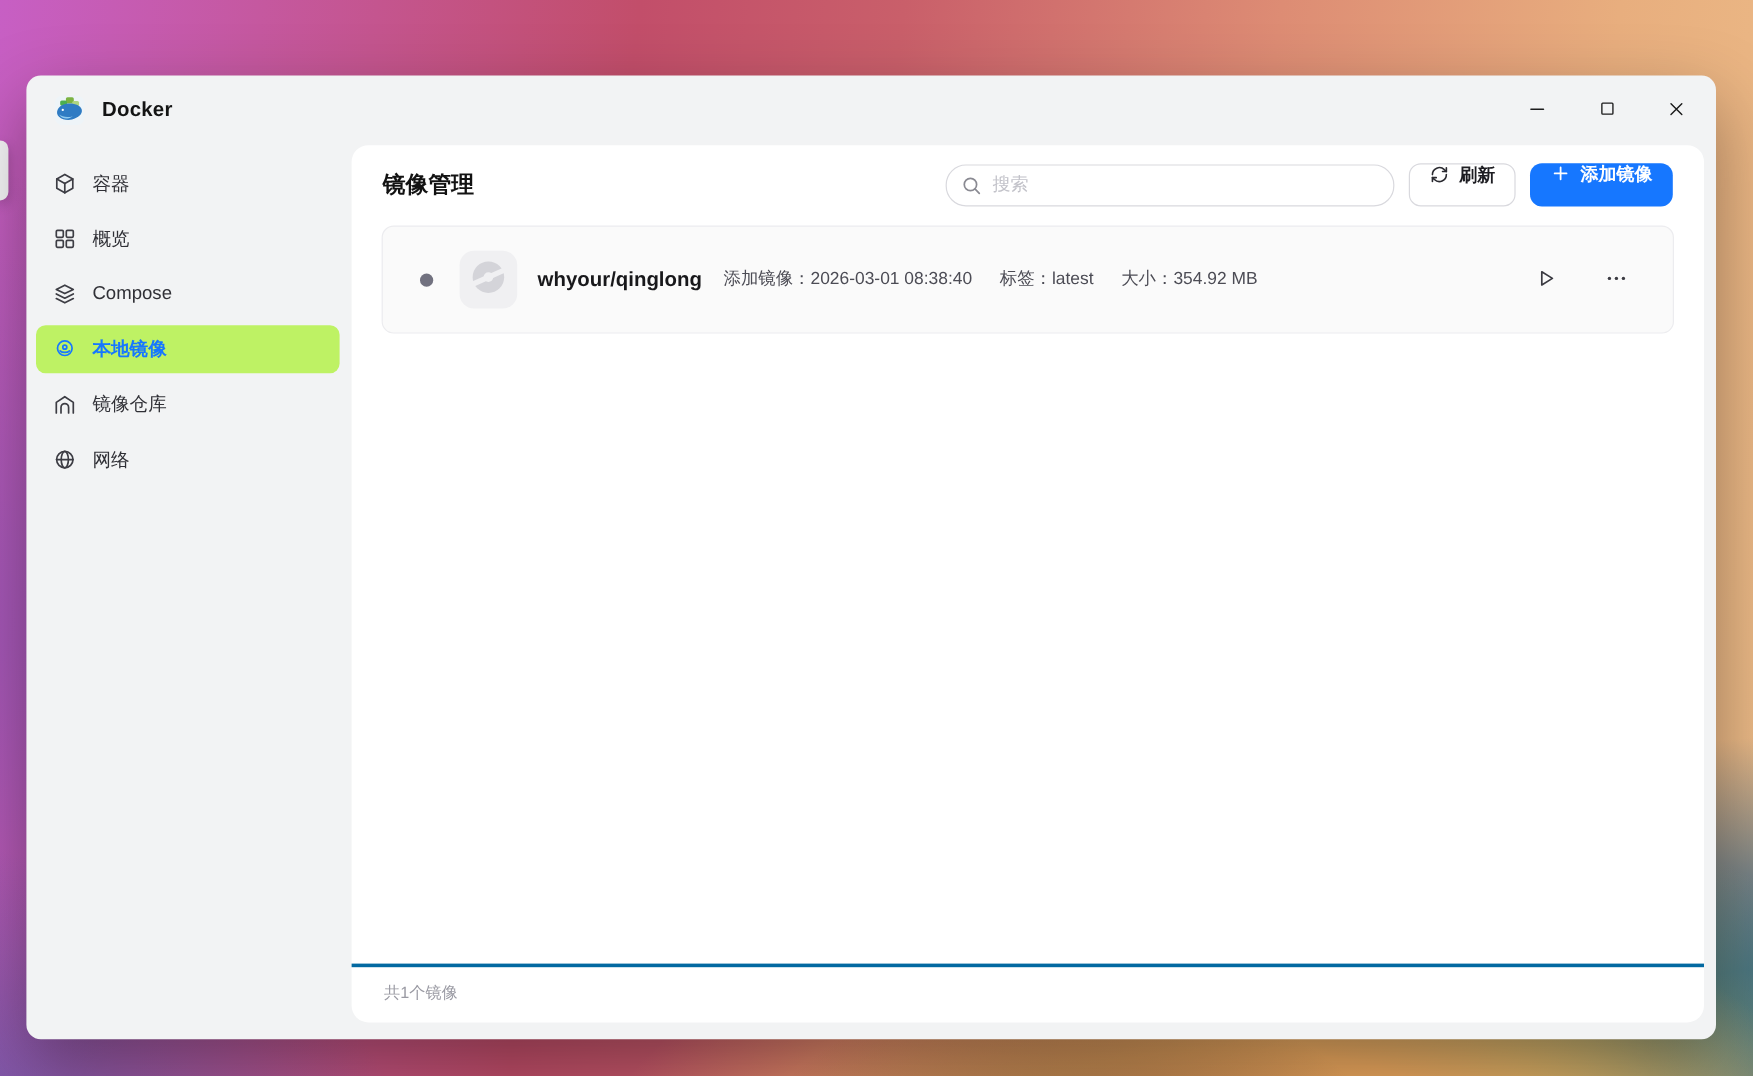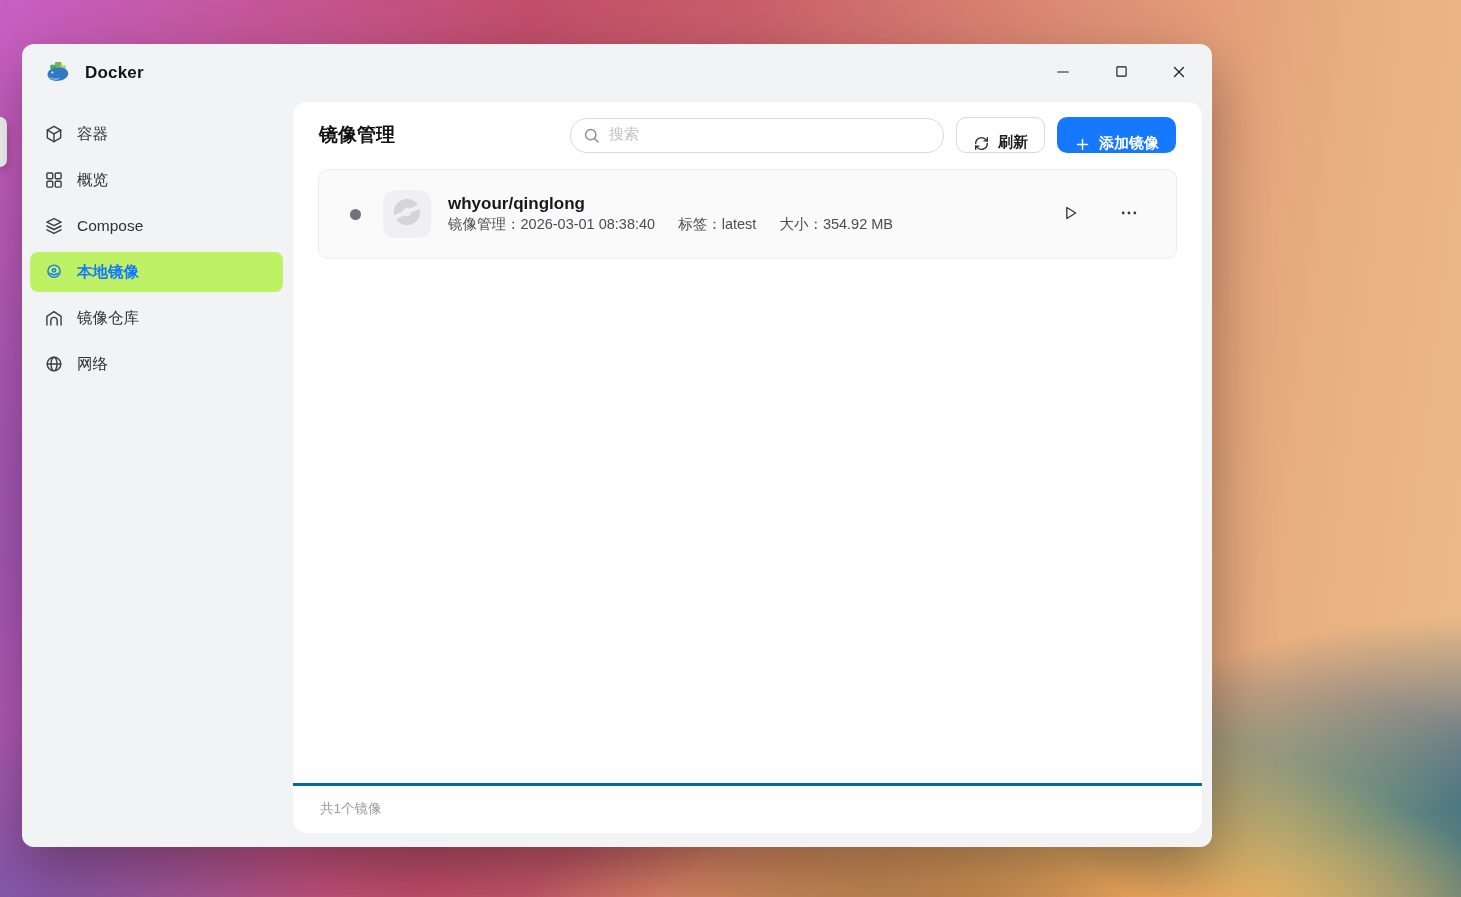--- a/index.html
+++ b/index.html
@@ -24,21 +24,21 @@
 
   
   .edge-peek {
     position:absolute; left:0; top:117px; width:7px; height:50px;
     background:#f7f7f8; border-radius:0 8px 8px 0;
     box-shadow:0 4px 10px rgba(0,0,0,.25);
   }
 
   
   .window {
-    position:absolute; left:22px; top:44px; width:1190px; height:803px;
+    position:absolute; left:22px; top:63px; width:1408px; height:803px;
     background:#f2f3f4; border-radius:12px;
     box-shadow:0 24px 60px rgba(0,0,0,.35);
     display:flex; flex-direction:column;
   }
 
   .titlebar { height:58px; flex:0 0 58px; display:flex; align-items:center; padding:0 22px; position:relative; }
   .app-logo { width:28px; height:28px; display:inline-flex; }
   .app-title { margin-left:13px; font-size:17px; font-weight:700; color:#141414; letter-spacing:.2px; }
   .win-controls { position:absolute; right:10px; top:0; height:58px; display:flex; align-items:center; }
   .win-btn { width:46px; height:40px; display:flex; align-items:center; justify-content:center;
@@ -68,38 +68,38 @@
 
   .search-box { position:relative; width:374px; }
   .search-box .mag { position:absolute; left:12px; top:8px; width:19px; height:19px; color:#8a8a92; }
   .search-input {
     width:100%; height:35px; border:1px solid #d9d9de; border-radius:17px;
     padding:0 14px 0 38px; font-size:15px; color:#333; outline:none; background:#fff;
     font-family:Liberation Mono, monospace;
   }
   .search-input::placeholder { color:#c2c2c9; }
 
-  .btn { display:inline-flex; align-items:flex-end; justify-content:center; gap:8px;
+  .btn { display:inline-flex; align-items:flex-start; justify-content:center; gap:8px;
          height:36px; border-radius:10px; font-size:15px; cursor:pointer; font-family:inherit; }
   .btn-refresh { background:#fff; border:1px solid #d9d9de; color:#1d1d22; padding:0 16px; font-weight:600; }
   .btn-refresh .icn { width:17px; height:17px; color:#2a2a30; display:inline-flex; }
   .btn-add { background:#1677ff; border:none; color:#fff; padding:0 17px; font-weight:700; }
   .btn-add .icn { width:17px; height:17px; display:inline-flex; }
 
   .list { flex:1; padding:1px 25px 0 25px; min-height:0; }
   .image-card {
     height:90px; background:#fafafa; border:1px solid #ececef; border-radius:10px;
     display:flex; align-items:center; padding:0 28px 0 31px;
   }
   .status-dot { width:11px; height:11px; border-radius:50%; background:#71717f; flex:0 0 11px; }
   .thumb {
     width:48px; height:48px; border-radius:12px; background:#f0f0f2;
     margin-left:22px; display:flex; align-items:center; justify-content:center; flex:0 0 48px;
   }
-  .img-text { margin-left:17px; display:flex; flex-direction:column; gap:1px; min-width:0; }
+  .img-text { margin-left:17px; display:flex; flex-direction:row; gap:18px; min-width:0; }
   .img-name { font-size:17px; font-weight:700; color:#18181b; }
   .img-meta { font-size:14.5px; color:#4c4c55; white-space:nowrap; }
   .img-meta .seg { margin-right:19px; }
   .img-meta .lbl { color:#4c4c55; }
 
   .card-actions { margin-left:auto; display:flex; align-items:center; gap:21px; }
   .icon-btn { width:38px; height:38px; display:flex; align-items:center; justify-content:center;
               background:transparent; border:none; cursor:pointer; color:#3b3b42; border-radius:8px; }
 
   .panel-footer { border-top:3px solid #0369a1; padding:13px 27px 15px; }
@@ -274,21 +274,21 @@
                   <circle cx="24" cy="24" r="15" fill="#d4d4d9"></circle>
                   <rect x="5" y="21.5" width="38" height="5" rx="2.5" fill="#f0f0f2" transform="rotate(-24 24 24)"></rect>
                   <circle cx="24" cy="24" r="4.6" fill="#f0f0f2"></circle>
                 </svg>
               </span>
             </div>
 
             <div class="img-text">
               <div class="img-name">whyour/qinglong</div>
               <div class="img-meta">
-                <span class="seg"><span class="lbl">镜像管理：</span><span>2026-03-01 08:38:40</span></span>
+                <span class="seg"><span class="lbl">添加镜像：</span><span>2026-03-01 08:38:40</span></span>
                 <span class="seg"><span class="lbl">标签：</span><span>latest</span></span>
                 <span class="seg"><span class="lbl">大小：</span><span>354.92 MB</span></span>
               </div>
             </div>
 
             <div class="card-actions">
               <button class="icon-btn">
                 <span>
                   <svg viewBox="0 0 24 24" width="20" height="20" fill="none" stroke="currentColor" stroke-width="1.7" stroke-linejoin="round">
                     <path d="M8.2 5.4v13.2L18.8 12Z"></path>

